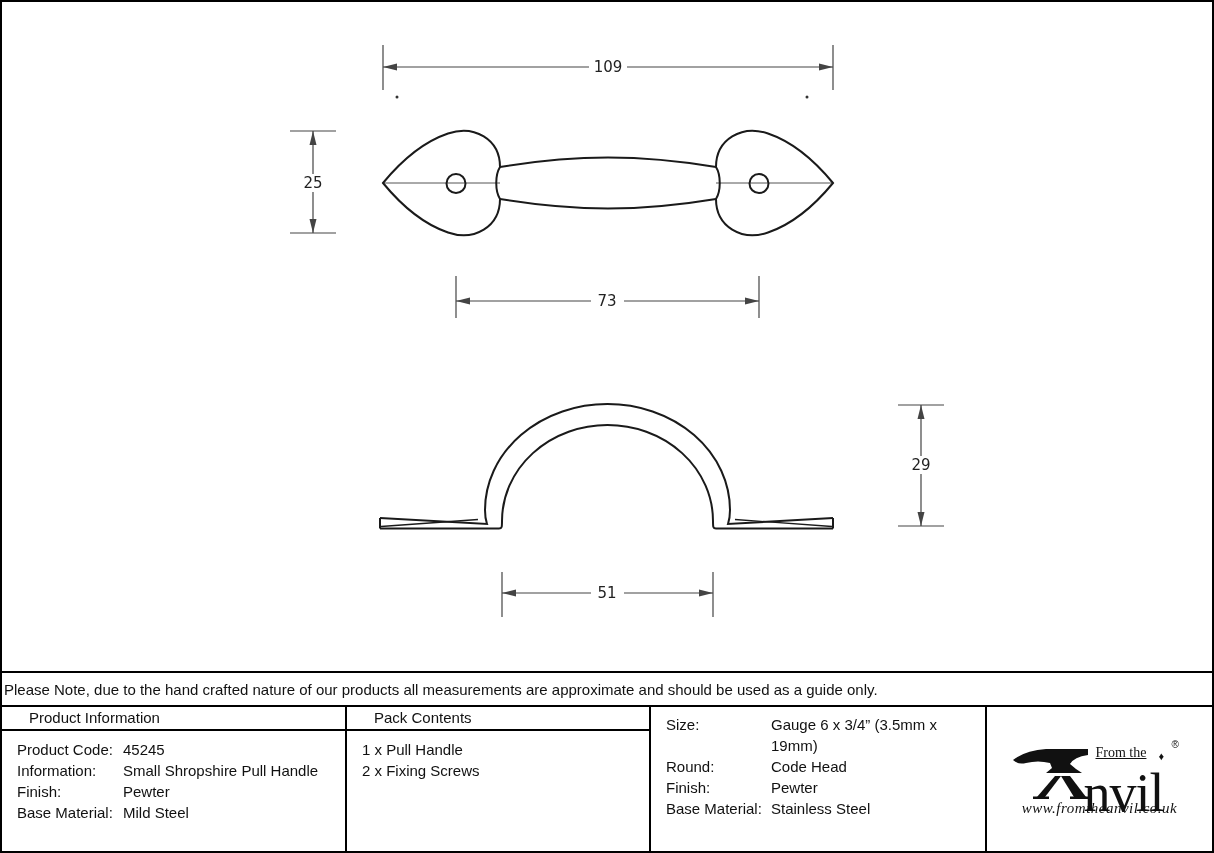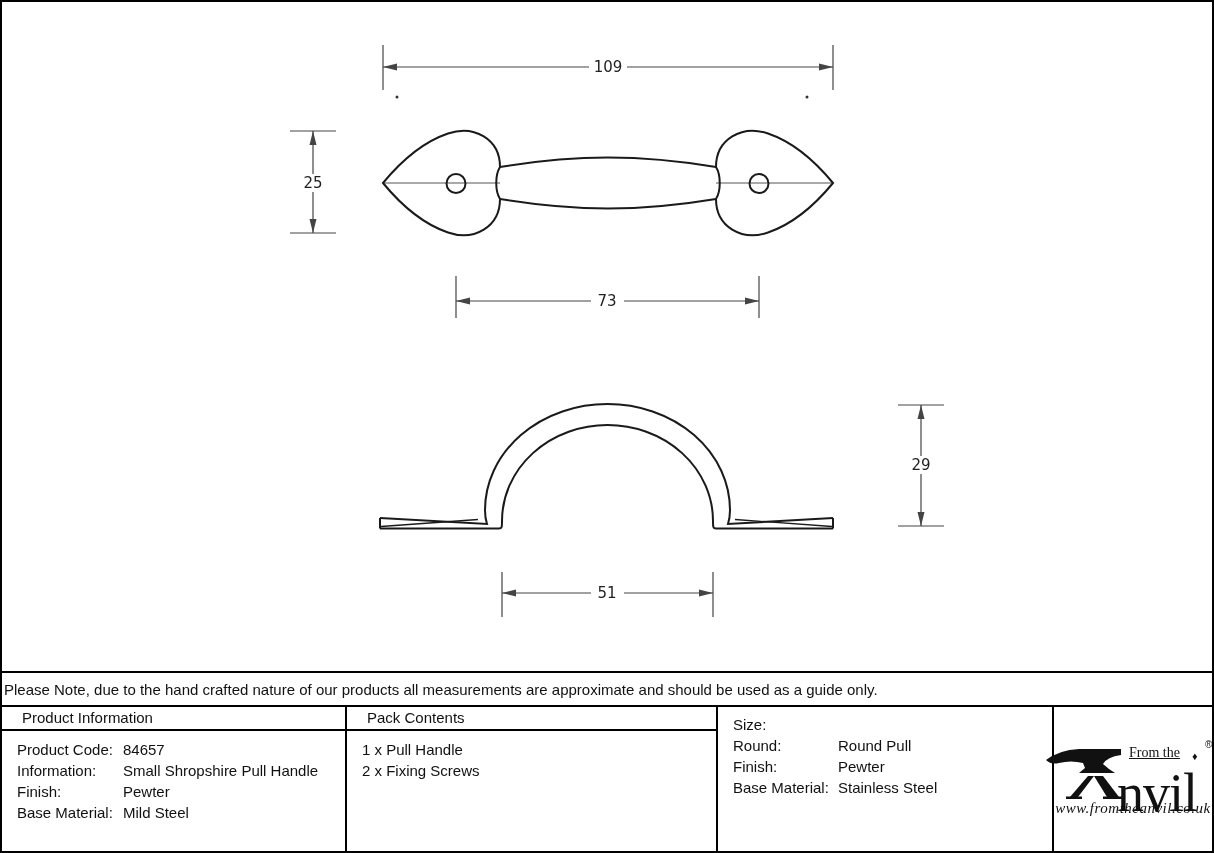--- a/index.html
+++ b/index.html
@@ -7,25 +7,25 @@
   .frame{position:absolute;inset:0;border:2px solid #000;box-sizing:border-box;pointer-events:none;}
   .drawing{position:absolute;left:0;top:0;width:1214px;height:672px;}
   svg text{font-family:"DejaVu Sans",sans-serif;font-size:15px;fill:#222;}
 
   .note-row{position:absolute;left:2px;right:2px;top:671px;height:36px;box-sizing:border-box;
     border-top:2px solid #000;border-bottom:2px solid #000;display:flex;align-items:center;
     padding-left:2px;font-size:15px;}
   .info-table{position:absolute;left:2px;right:2px;top:706px;bottom:2px;display:flex;}
   .col{box-sizing:border-box;}
   .col1{width:345px;border-right:2px solid #000;}
-  .col2{width:371px;border-right:2px solid #000;}
+  .col2{width:304px;border-right:2px solid #000;}
   .col3{width:336px;border-right:2px solid #000;}
   .col4{flex:1;position:relative;}
   .cell-header{height:23px;border-bottom:2px solid #000;display:flex;align-items:center;
-    padding-left:20px;font-size:15px;}
+    padding-left:27px;font-size:15px;}
   .cell-body{padding:8px 10px 0 15px;font-size:15px;}
   .kv{display:flex;line-height:21px;}
   .kv .k{width:106px;flex:none;}
   .col3 .kv .k{width:105px;}
   .pc-line{line-height:21px;}
 
   .logo{position:absolute;left:50%;top:50%;transform:translate(-50%,-50%);width:176px;height:88px;}
   .logo .aglyph{position:absolute;left:0;top:5px;}
   .logo .nvil{position:absolute;left:72px;top:19px;font:54px/1 "Liberation Serif",serif;color:#111;letter-spacing:-1px;margin-top:12px;}
   .logo .fromthe{position:absolute;left:84px;top:11px;font:14px/1 "Liberation Serif",serif;color:#111;text-decoration:underline;}
@@ -133,21 +133,21 @@
 
 <div class="info-table">
 
   <div class="col col1">
     <div class="cell-header">
       <span>Product Information</span>
     </div>
     <div class="cell-body">
       <div class="kv">
         <span class="k">Product Code:</span>
-        <span class="v">84657</span>
+        <span class="v">45245</span>
       </div>
       <div class="kv">
         <span class="k">Information:</span>
         <span class="v">Small Shropshire Pull Handle</span>
       </div>
       <div class="kv">
         <span class="k">Finish:</span>
         <span class="v">Pewter</span>
       </div>
       <div class="kv">
@@ -164,24 +164,25 @@
     <div class="cell-body">
       <div class="pc-line">1 x Pull Handle</div>
       <div class="pc-line">2 x Fixing Screws</div>
     </div>
   </div>
 
   <div class="col col3">
     <div class="cell-body">
       <div class="kv">
         <span class="k">Size:</span>
+        <span class="v">Gauge 6 x 3/4” (3.5mm x 19mm)</span>
       </div>
       <div class="kv">
         <span class="k">Round:</span>
-        <span class="v">Round Pull</span>
+        <span class="v">Code Head</span>
       </div>
       <div class="kv">
         <span class="k">Finish:</span>
         <span class="v">Pewter</span>
       </div>
       <div class="kv">
         <span class="k">Base Material:</span>
         <span class="v">Stainless Steel</span>
       </div>
     </div>

